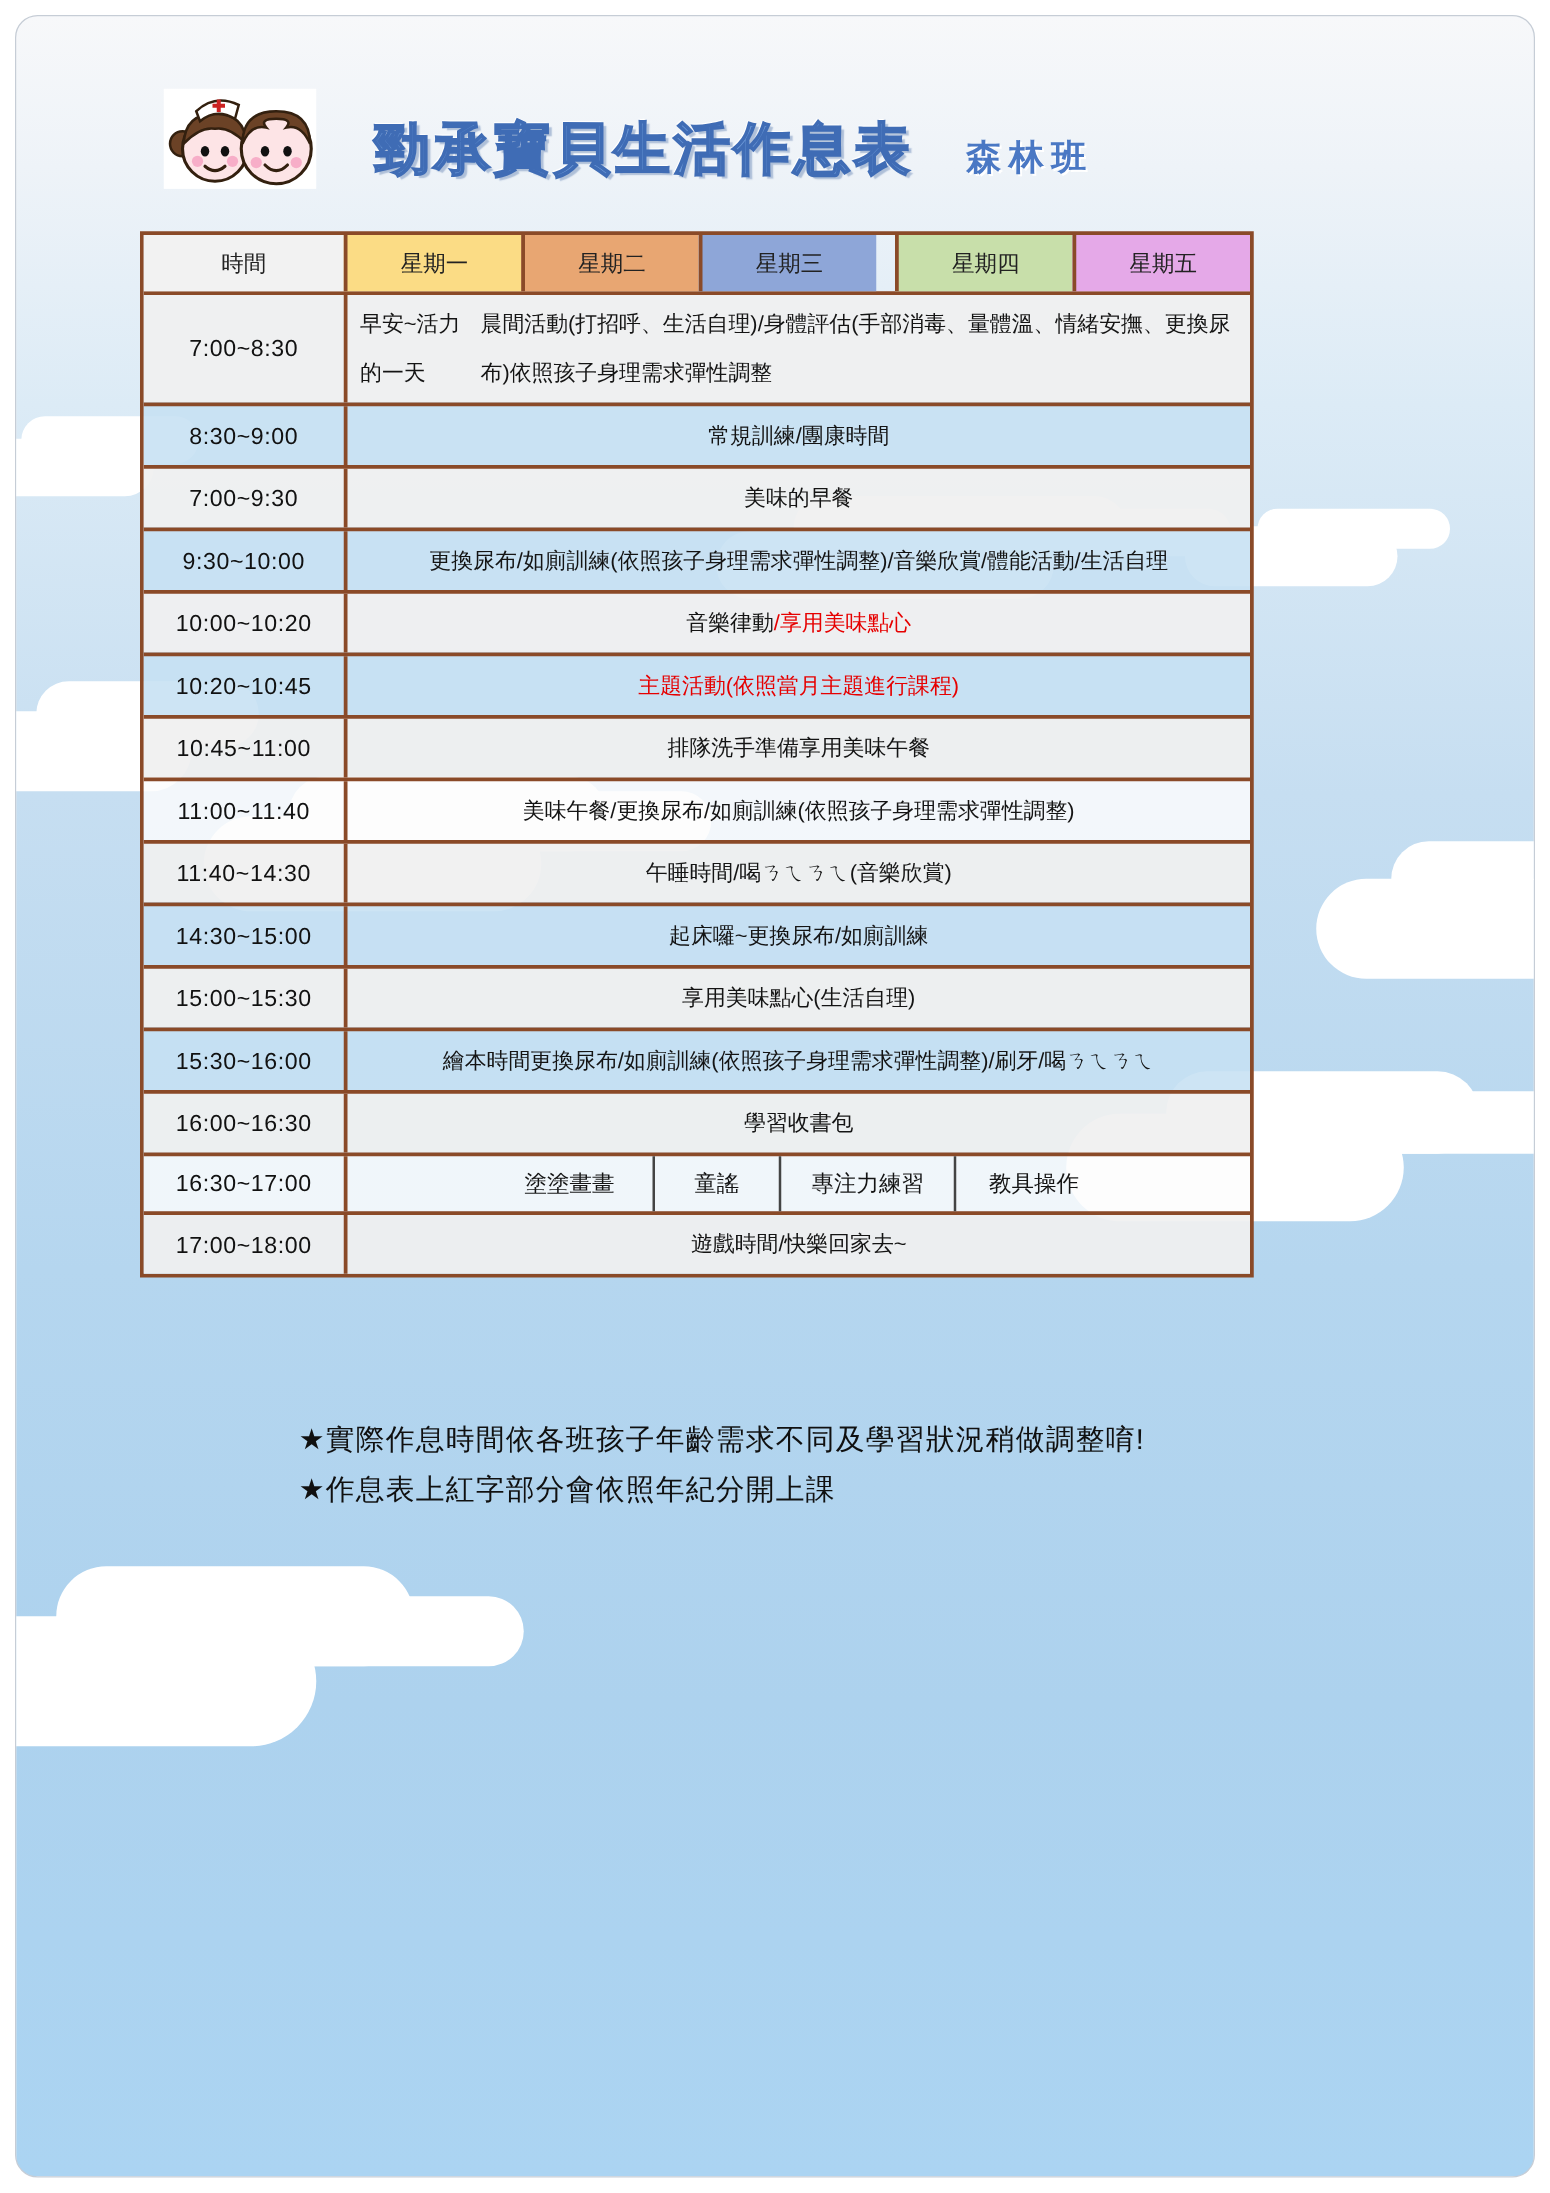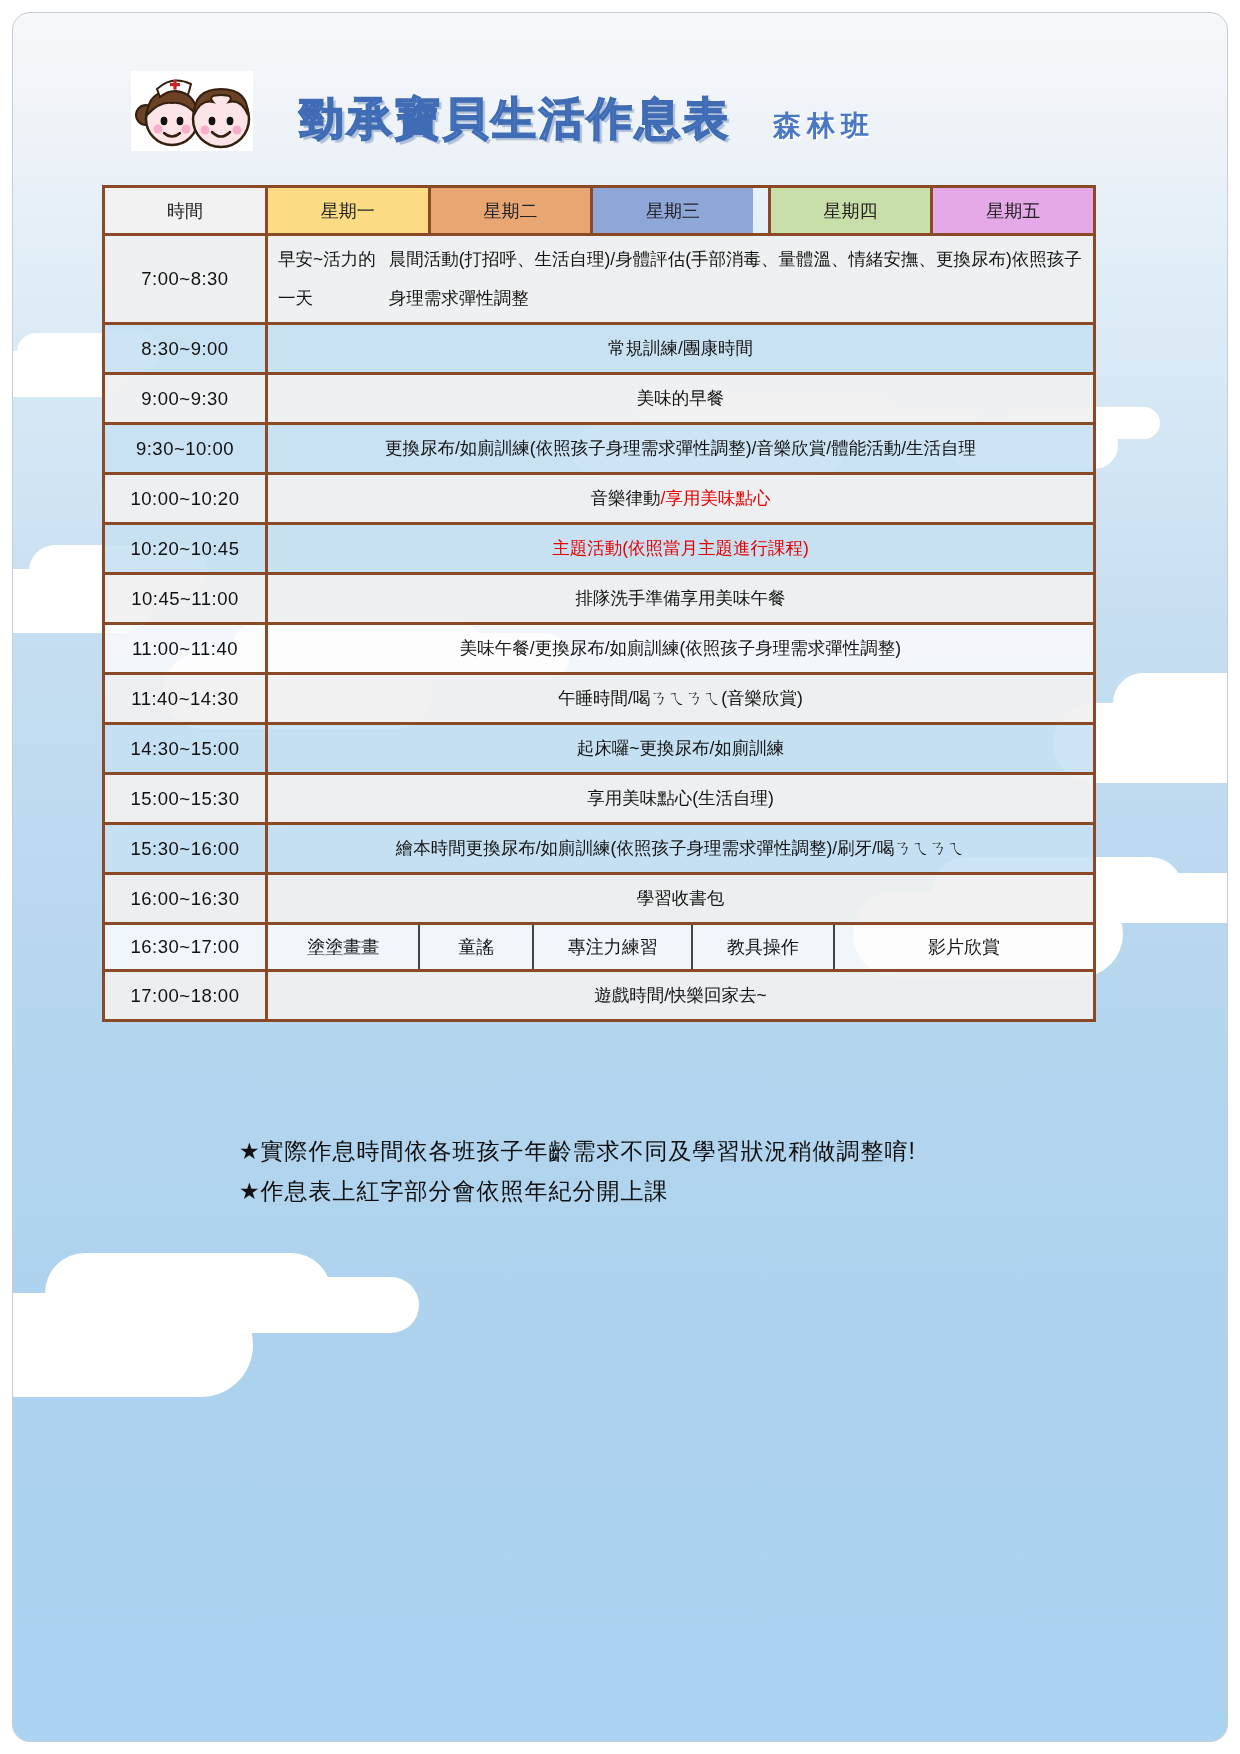--- a/index.html
+++ b/index.html
@@ -24,21 +24,21 @@
   .title{
     margin:0 0 2px 46px;font-size:45px;font-weight:900;letter-spacing:3px;
     color:var(--title-blue);-webkit-text-stroke:1.5px #3f6cb5;
     text-shadow:3px 3px 1px #aebfd8,-1px -1px 0 #ffffff;white-space:nowrap;
   }
   .classname{
     margin:0 0 6px 42px;font-size:28px;font-weight:900;letter-spacing:6px;
     color:#4a78c4;text-shadow:1.5px 1.5px 0 #ffffff;white-space:nowrap;
   }
 
-  .schedule{position:absolute;left:89px;top:172px;width:994px;border:3px solid var(--brown);z-index:2;box-sizing:border-box;}
+  .schedule{position:absolute;left:99px;top:172px;width:891px;border:3px solid var(--brown);z-index:2;box-sizing:border-box;}
   .thead{display:flex;height:45px;}
   .hcell{display:flex;align-items:center;justify-content:center;font-size:18px;color:#222;}
   .hcell.timehead{width:160px;flex:none;}
   .hcell.day{flex:1;}
   .hcell + .hcell{border-left:3px solid var(--brown);}
 
   .row{display:flex;min-height:44px;border-top:3px solid var(--brown);}
   .row.bg-gray{background:rgba(240,240,240,0.93);}
   .row.bg-blue{background:rgba(198,224,243,0.88);}
   .row.bg-white{background:rgba(253,253,253,0.82);}
@@ -124,21 +124,21 @@
             <div class="line">晨間活動(打招呼、生活自理)/身體評估(手部消毒、量體溫、情緒安撫、更換尿布)依照孩子身理需求彈性調整</div>
           </div>
         </div>
         <div class="row bg-blue">
           <div class="time">8:30~9:00</div>
           <div class="content">
             <div class="line">常規訓練/團康時間</div>
           </div>
         </div>
         <div class="row bg-gray">
-          <div class="time">9:00~9:30</div>
+          <div class="time">7:00~9:30</div>
           <div class="content">
             <div class="line">美味的早餐</div>
           </div>
         </div>
         <div class="row bg-blue">
           <div class="time">9:30~10:00</div>
           <div class="content">
             <div class="line">更換尿布/如廁訓練(依照孩子身理需求彈性調整)/音樂欣賞/體能活動/生活自理</div>
           </div>
         </div>
@@ -197,21 +197,20 @@
             <div class="line">學習收書包</div>
           </div>
         </div>
         <div class="row bg-white">
           <div class="time">16:30~17:00</div>
           <div class="content cells">
             <div class="sub">塗塗畫畫</div>
             <div class="sub">童謠</div>
             <div class="sub">專注力練習</div>
             <div class="sub">教具操作</div>
-            <div class="sub">影片欣賞</div>
           </div>
         </div>
         <div class="row bg-gray">
           <div class="time">17:00~18:00</div>
           <div class="content">
             <div class="line">遊戲時間/快樂回家去~</div>
           </div>
         </div>
       </div>
   </div>

